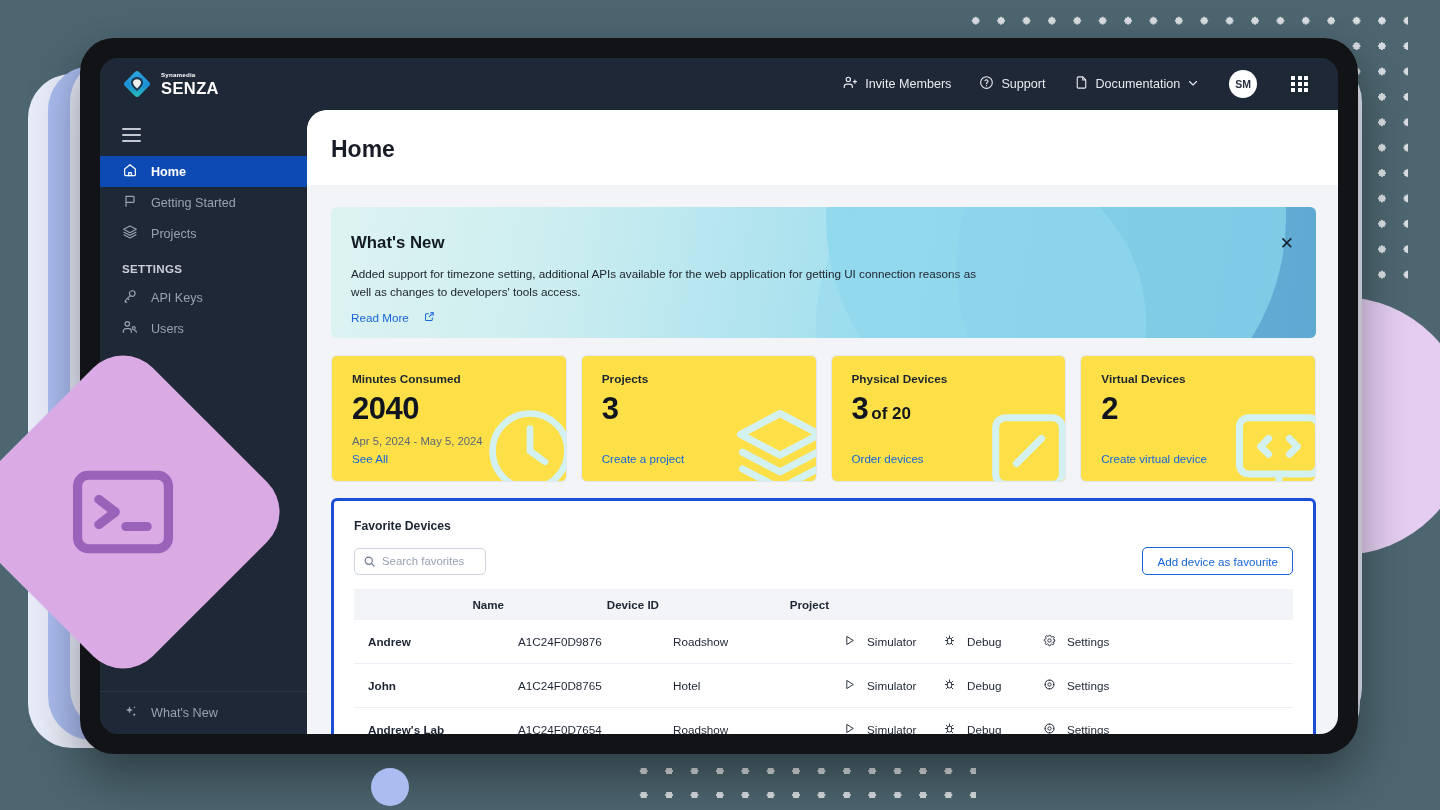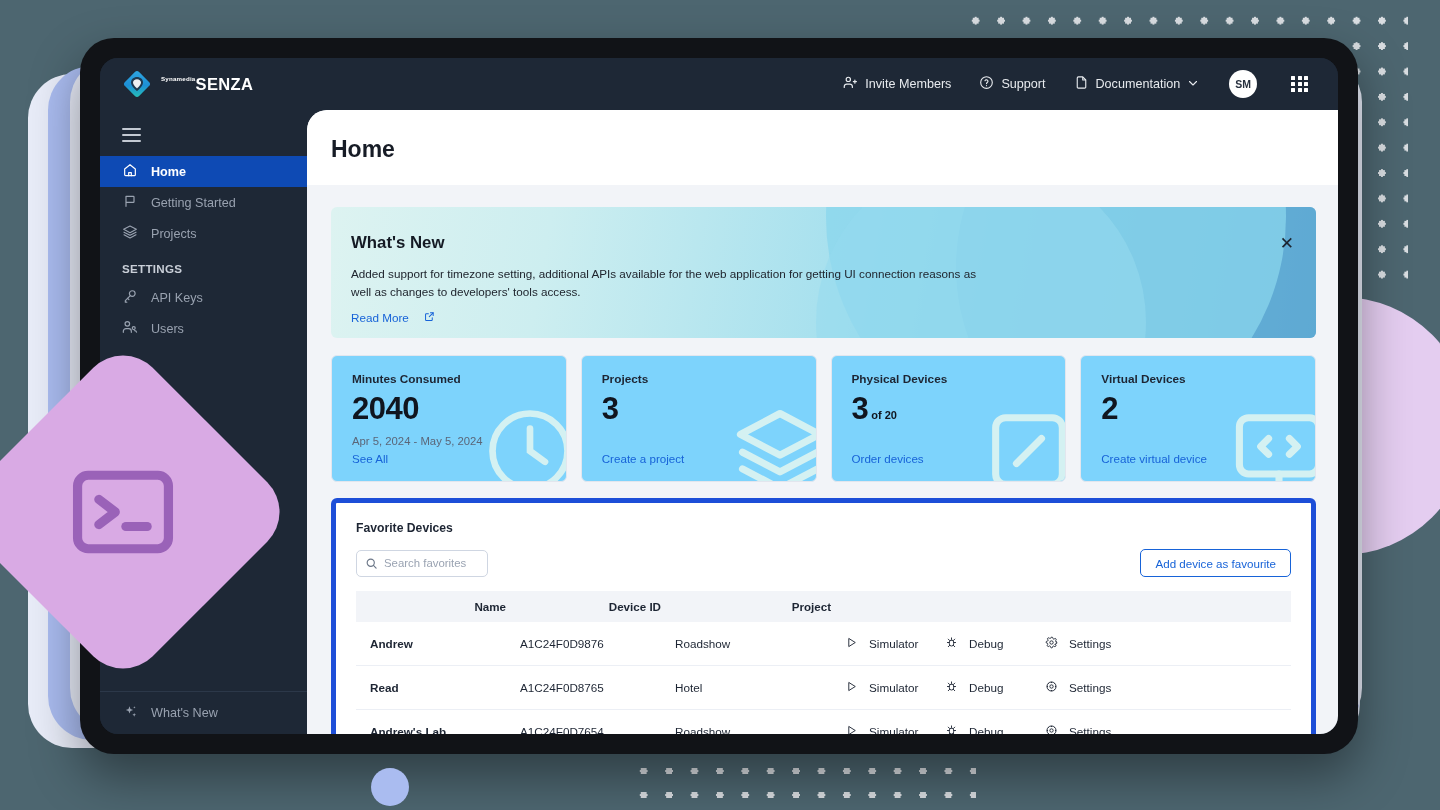--- a/index.html
+++ b/index.html
@@ -75,21 +75,21 @@
   
   .topbar {
     height: 52px; flex: 0 0 52px;
     background: #1e2836;
     display: flex; align-items: center;
     padding: 0 30px 0 22px;
     position: relative; z-index: 5;
   }
   .logo { display: flex; align-items: center; gap: 9px; }
   .logo-mark { width: 30px; height: 30px; flex: 0 0 30px; }
-  .logo-txt { display: flex; flex-direction: row; line-height: 1; }
+  .logo-txt { display: flex; flex-direction: column; line-height: 1; }
   .logo-sub { font-size: 6.2px; font-weight: bold; color: #ffffff; letter-spacing: .2px; margin-bottom: 2px; }
   .logo-name { font-size: 16.5px; font-weight: bold; color: #ffffff; letter-spacing: .4px; }
 
   .topnav { margin-left: auto; display: flex; align-items: center; gap: 28px; }
   .tn-item {
     display: flex; align-items: center; gap: 7px;
     color: #e7eaee; font-size: 12.6px; cursor: pointer;
   }
   .tn-item svg { flex: 0 0 auto; }
   .avatar {
@@ -179,39 +179,39 @@
     color: #1763d8; font-size: 11.7px; margin-top: 10px; cursor: pointer;
   }
   .banner-x {
     position: absolute; right: 22px; top: 28px; z-index: 3;
     font-size: 17px; color: #1c2430; cursor: pointer; line-height: 1;
   }
 
   
   .cards { display: flex; gap: 14px; margin-top: 17px; }
   .card {
-    flex: 1; height: 127px; background: #7dd3fc;
+    flex: 1; height: 127px; background: #fde047;
     border: 1px solid #e2e6ee; border-radius: 6px;
     padding: 16px 18px 0 20px;
     position: relative; overflow: hidden;
   }
   .card-t { font-size: 11.8px; font-weight: bold; color: #1d2533; }
   .card-v { font-size: 31px; font-weight: bold; color: #10151f; margin-top: 7px; line-height: 1; letter-spacing: -.5px; }
-  .card-v small { font-size: 11px; font-weight: bold; margin-left: 3px; letter-spacing: 0; }
+  .card-v small { font-size: 17px; font-weight: bold; margin-left: 3px; letter-spacing: 0; }
   .card-sub { font-size: 11.3px; color: #5b6678; margin-top: 11px; }
   .card-link {
     position: absolute; left: 20px; bottom: 16px;
     font-size: 11.6px; color: #1763d8; cursor: pointer;
   }
   .card-art { position: absolute; right: -14px; bottom: -24px; opacity: 1; }
 
   
   .fav {
     margin-top: 16px; background: #ffffff;
-    border: 5px solid #1d4ed8; border-top-left-radius: 6px; border-top-right-radius: 6px;
+    border: 3px solid #1d4ed8; border-top-left-radius: 6px; border-top-right-radius: 6px;
     padding: 18px 20px 0 20px;
   }
   .fav-t { font-size: 12.2px; font-weight: bold; color: #1d2533; }
   .fav-bar { display: flex; align-items: center; margin-top: 14px; }
   .search-wrap { position: relative; width: 132px; }
   .search-wrap svg { position: absolute; left: 9px; top: 7px; }
   .search-input {
     width: 100%; height: 27px; border: 1px solid #cfd6e2; border-radius: 5px;
     padding: 0 8px 0 27px; font-size: 11.4px; color: #2a3342;
     font-family: "Liberation Sans", sans-serif; outline: none; background: #fff;
@@ -547,21 +547,21 @@
                       </span></td>
                   <td><span class="act">
                     <span><svg width="13" height="13" viewBox="0 0 24 24" fill="none" stroke="#1d2533" stroke-width="1.7" stroke-linejoin="round">
                             <circle cx="12" cy="12" r="3.1"></circle>
                             <path d="M19.2 14.5a1.6 1.6 0 0 0 .32 1.77l.06.06a1.9 1.9 0 1 1-2.7 2.7l-.06-.06a1.6 1.6 0 0 0-1.77-.32 1.6 1.6 0 0 0-.97 1.47V20a1.9 1.9 0 1 1-3.8 0v-.1a1.6 1.6 0 0 0-1.05-1.47 1.6 1.6 0 0 0-1.77.32l-.06.06a1.9 1.9 0 1 1-2.7-2.7l.06-.06a1.6 1.6 0 0 0 .32-1.77 1.6 1.6 0 0 0-1.47-.97H4a1.9 1.9 0 1 1 0-3.8h.1a1.6 1.6 0 0 0 1.47-1.05 1.6 1.6 0 0 0-.32-1.77l-.06-.06a1.9 1.9 0 1 1 2.7-2.7l.06.06a1.6 1.6 0 0 0 1.77.32h.08A1.6 1.6 0 0 0 10.77 4V4a1.9 1.9 0 1 1 3.8 0v.1a1.6 1.6 0 0 0 .97 1.47 1.6 1.6 0 0 0 1.77-.32l.06-.06a1.9 1.9 0 1 1 2.7 2.7l-.06.06a1.6 1.6 0 0 0-.32 1.77v.08a1.6 1.6 0 0 0 1.47.97H20a1.9 1.9 0 1 1 0 3.8h-.1a1.6 1.6 0 0 0-1.47.97z"></path>
                           </svg></span>
                     <span>Settings</span>
                       </span></td>
                 </tr>
                 <tr>
-                  <td class="nm">Read</td>
+                  <td class="nm">John</td>
                   <td>A1C24F0D8765</td>
                   <td>Hotel</td>
                   <td><span class="act">
                     <span><svg width="13" height="13" viewBox="0 0 24 24" fill="none" stroke="#1d2533" stroke-width="1.7" stroke-linejoin="round">
                             <polygon points="7 4.5 19 12 7 19.5"></polygon>
                           </svg></span>
                     <span>Simulator</span>
                       </span></td>
                   <td><span class="act">
                     <span><svg width="13" height="13" viewBox="0 0 24 24" fill="none" stroke="#1d2533" stroke-width="1.7" stroke-linecap="round">

